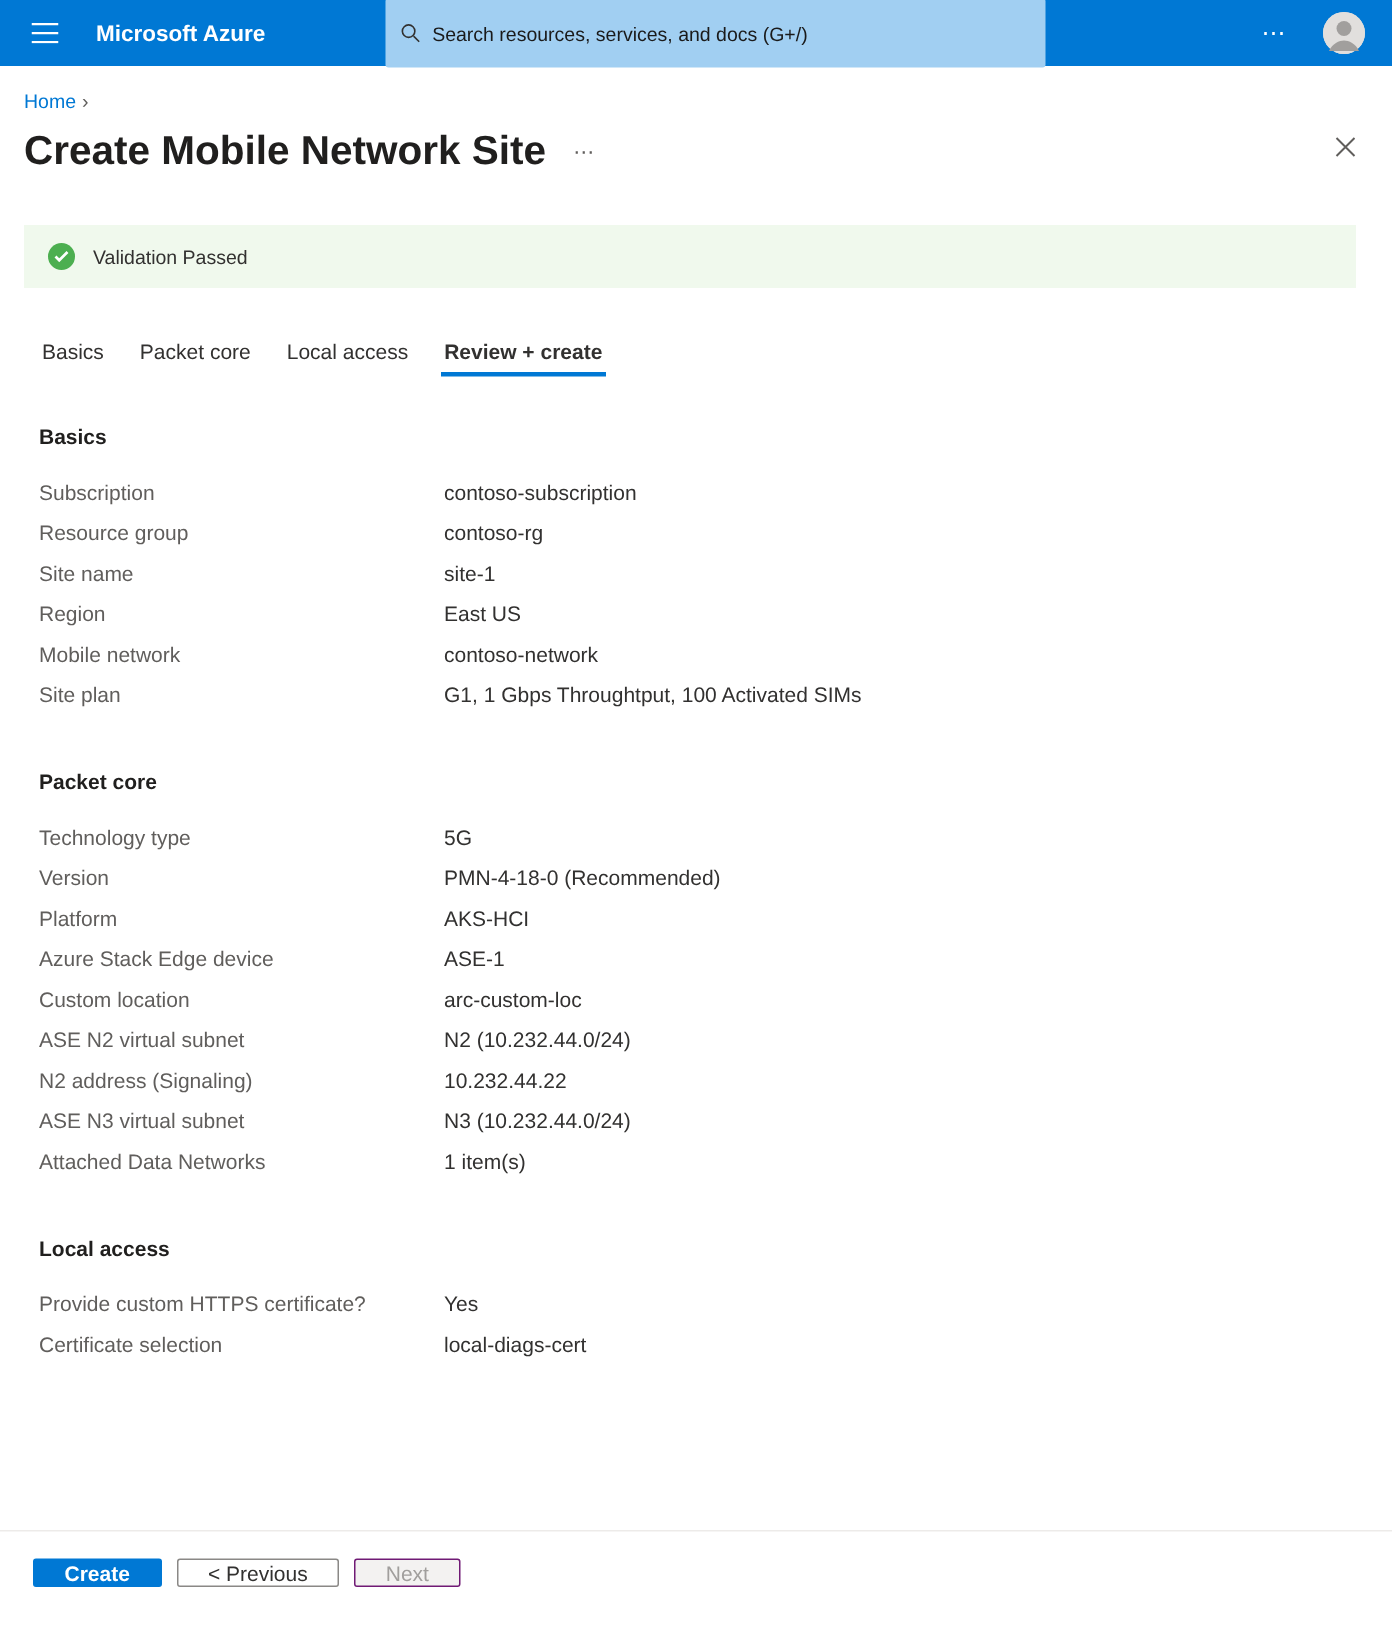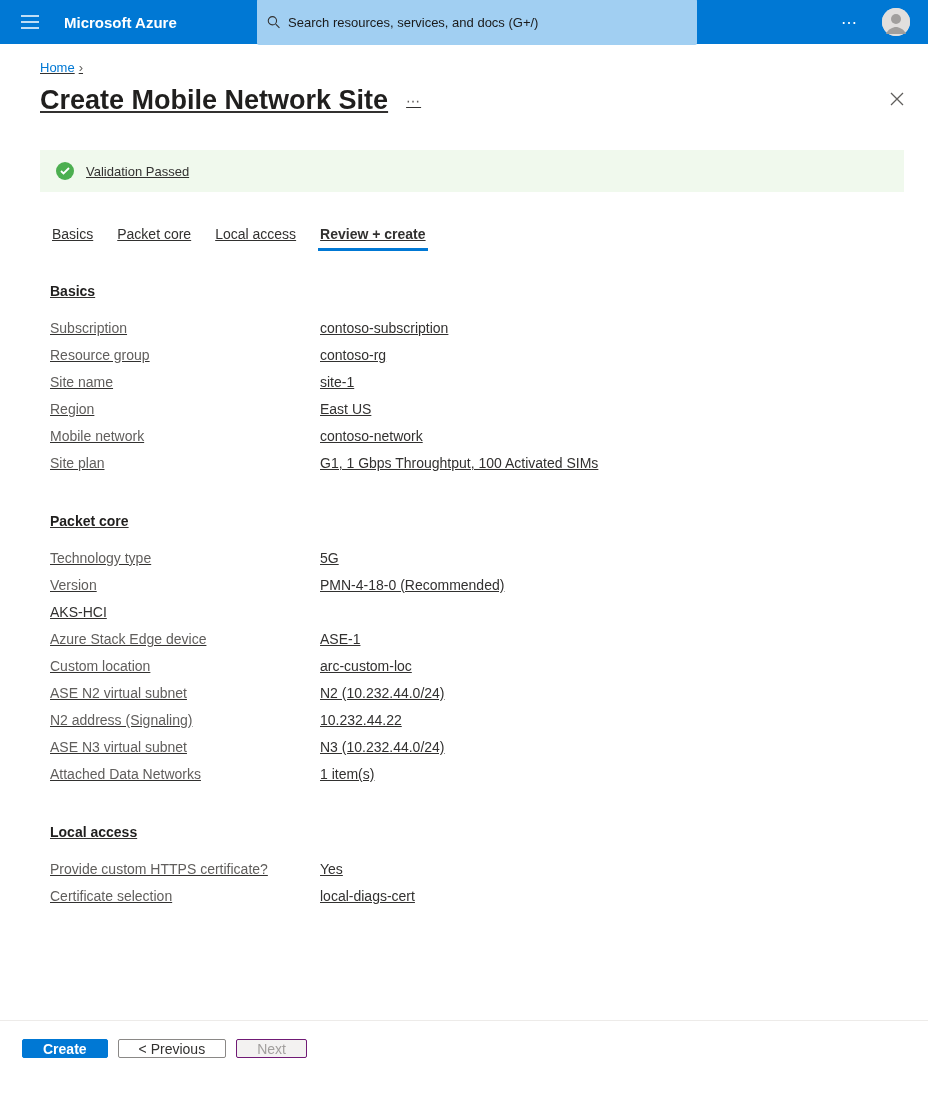--- a/index.html
+++ b/index.html
@@ -14,21 +14,21 @@
   .search { height: 46px; background: #a1cff2; border-radius: 2px; display: flex; align-items: center; padding: 0 10px; }
   .search svg { width: 14px; height: 14px; margin-right: 8px; }
   .search input { background: transparent; border: none; outline: none; font-size: 13px; color: #1a1a1a; width: 100%; }
   .search input::placeholder { color: #1a1a1a; }
   .topbar-spacer { flex: 1; }
   .ellipsis-top { color: #fff; padding: 0 14px; cursor: pointer; font-size: 16px; letter-spacing: 1px; }
   .avatar { width: 28px; height: 28px; border-radius: 50%; background: #e1dfdd; margin: 0 10px; display: flex; align-items: center; justify-content: center; }
   .avatar svg { width: 28px; height: 28px; }
   
   
-  .content { padding: 10px 24px 0 40px; text-decoration: underline; }
+  .content { padding: 10px 24px 0 16px; }
   .breadcrumb { display: flex; align-items: center; font-size: 13px; margin: 6px 0 10px 0; }
   .breadcrumb a { color: #0078d4; text-decoration: none; }
   .breadcrumb .chev { margin: 0 4px; color: #605e5c; }
   .page-title-row { display: flex; align-items: center; margin-bottom: 34px; }
   .page-title { font-size: 27px; font-weight: 600; color: #201f1e; }
   .title-dots { margin-left: 18px; color: #605e5c; font-size: 14px; letter-spacing: 1px; cursor: pointer; }
   .title-spacer { flex: 1; }
   .close-x { cursor: pointer; color: #605e5c; }
   .close-x svg { width: 14px; height: 14px; }
   
@@ -149,20 +149,21 @@
     <h3>Packet core</h3>
     <div class="row">
         <div class="label">Technology type</div>
         <div class="value">5G</div>
       </div>
     <div class="row">
         <div class="label">Version</div>
         <div class="value">PMN-4-18-0 (Recommended)</div>
       </div>
     <div class="row">
+        <div class="label">Platform</div>
         <div class="value">AKS-HCI</div>
       </div>
     <div class="row">
         <div class="label">Azure Stack Edge device</div>
         <div class="value">ASE-1</div>
       </div>
     <div class="row">
         <div class="label">Custom location</div>
         <div class="value">arc-custom-loc</div>
       </div>

